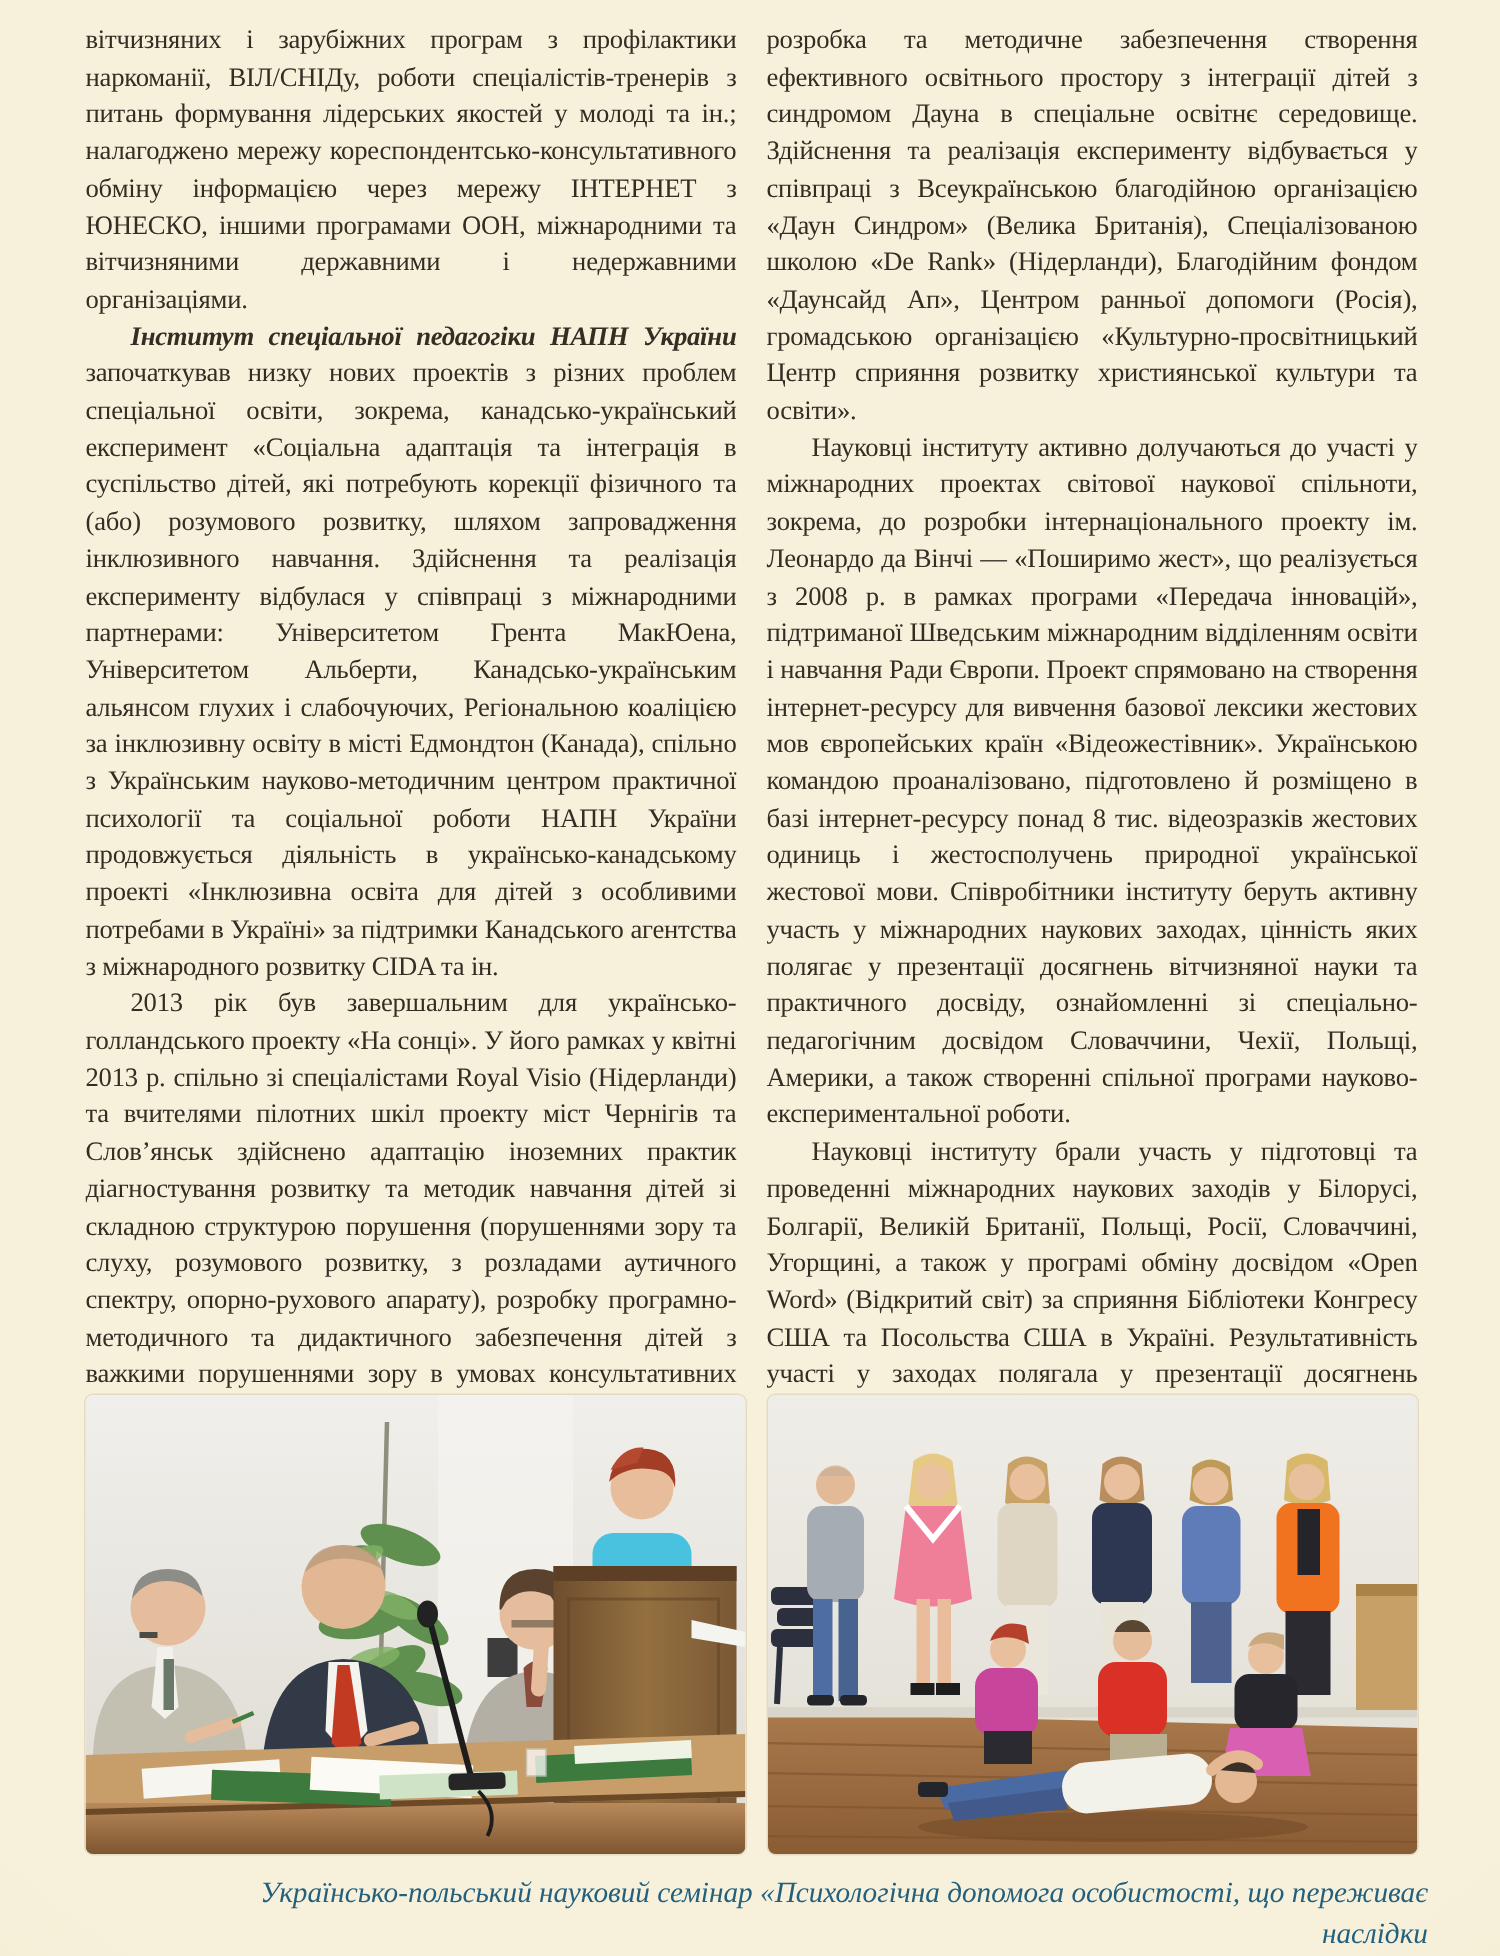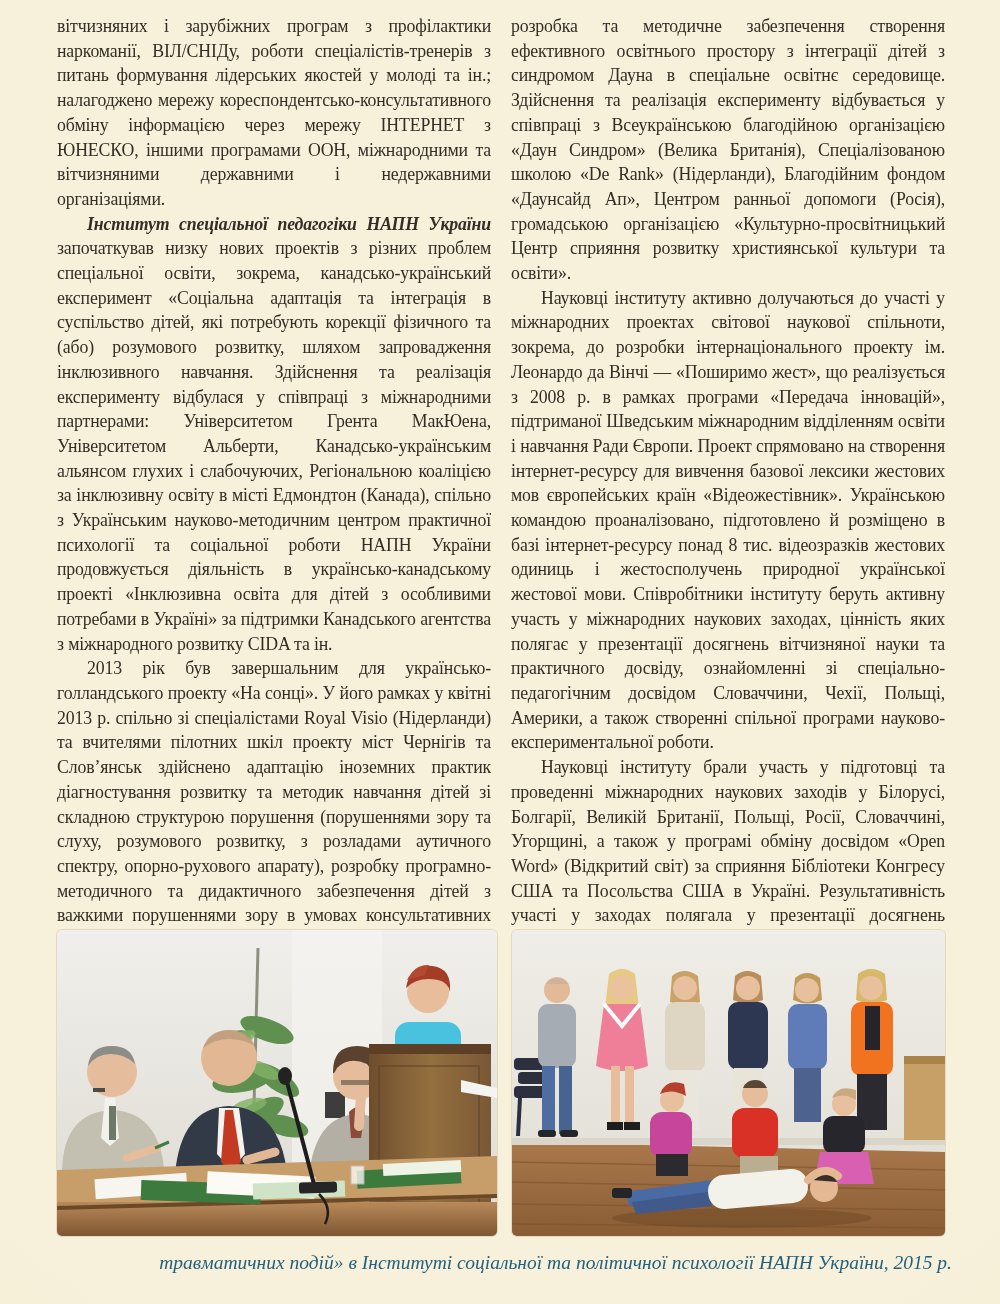--- a/index.html
+++ b/index.html
@@ -297,16 +297,17 @@
           <circle cx="312" cy="258" r="14" fill="#e3b893"></circle>
           <path d="M300 250 a14 14 0 0 1 25 2 z" fill="#3a3028"></path>
           <path d="M296 250 q16 -16 30 -4" stroke="#e3b893" stroke-width="8" fill="none" stroke-linecap="round"></path>
         </g>
       </svg>
     </figure>
 
   </div>
 
   <div class="caption">
+    <span>Українсько-польський науковий семінар «Психологічна допомога особистості, що переживає наслідки</span>
     <span>травматичних подій» в Інституті соціальної та політичної психології НАПН України, 2015 р.</span>
   </div>
 
 </div>
 
 </body></html>

